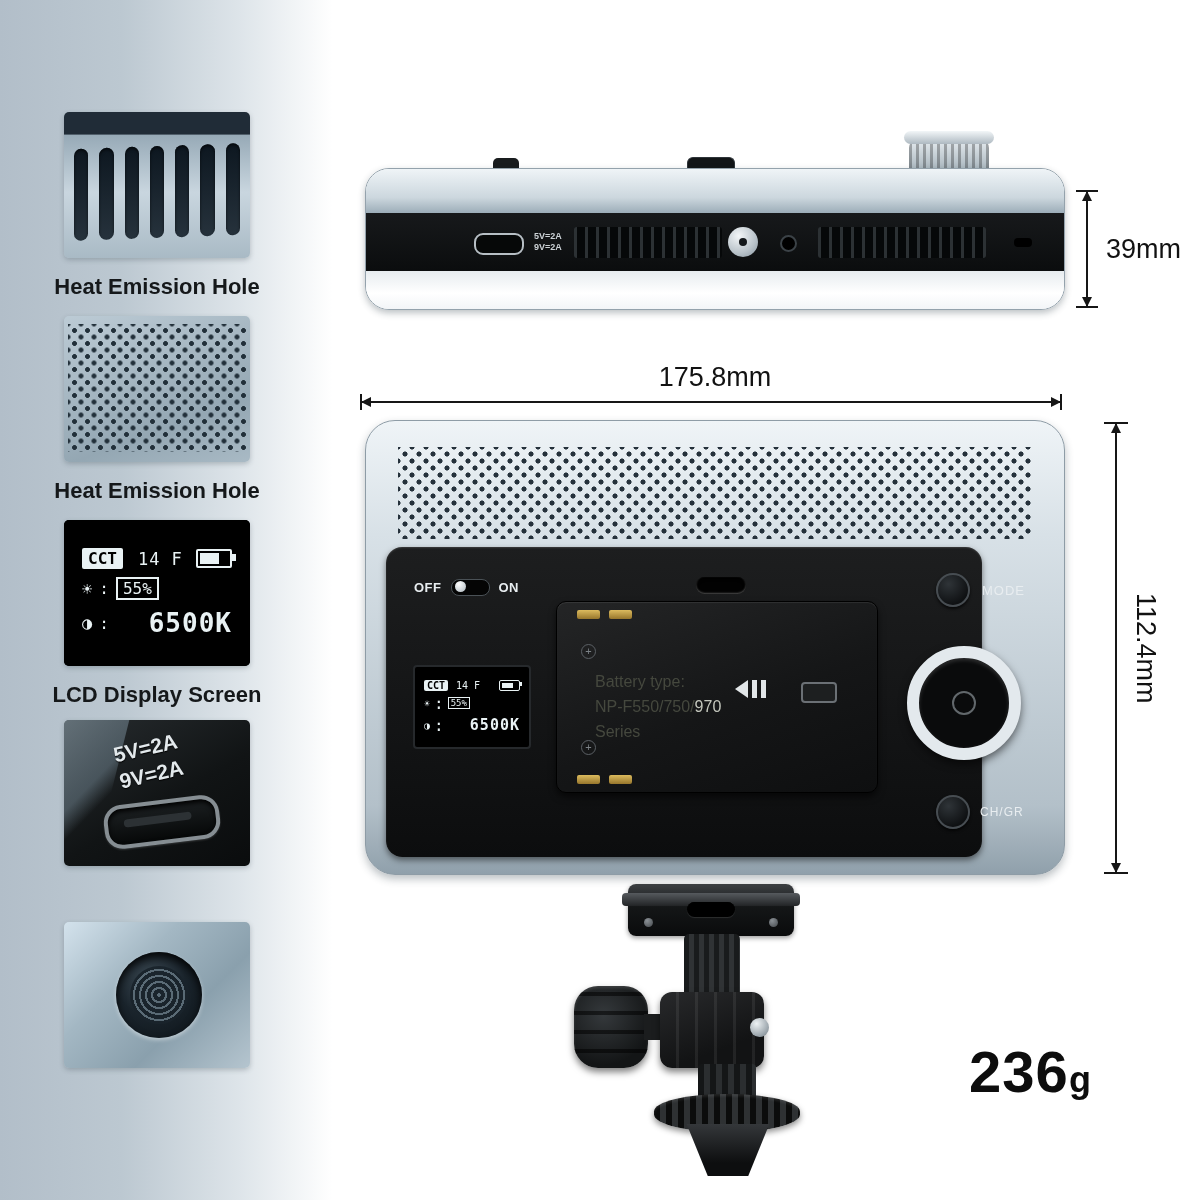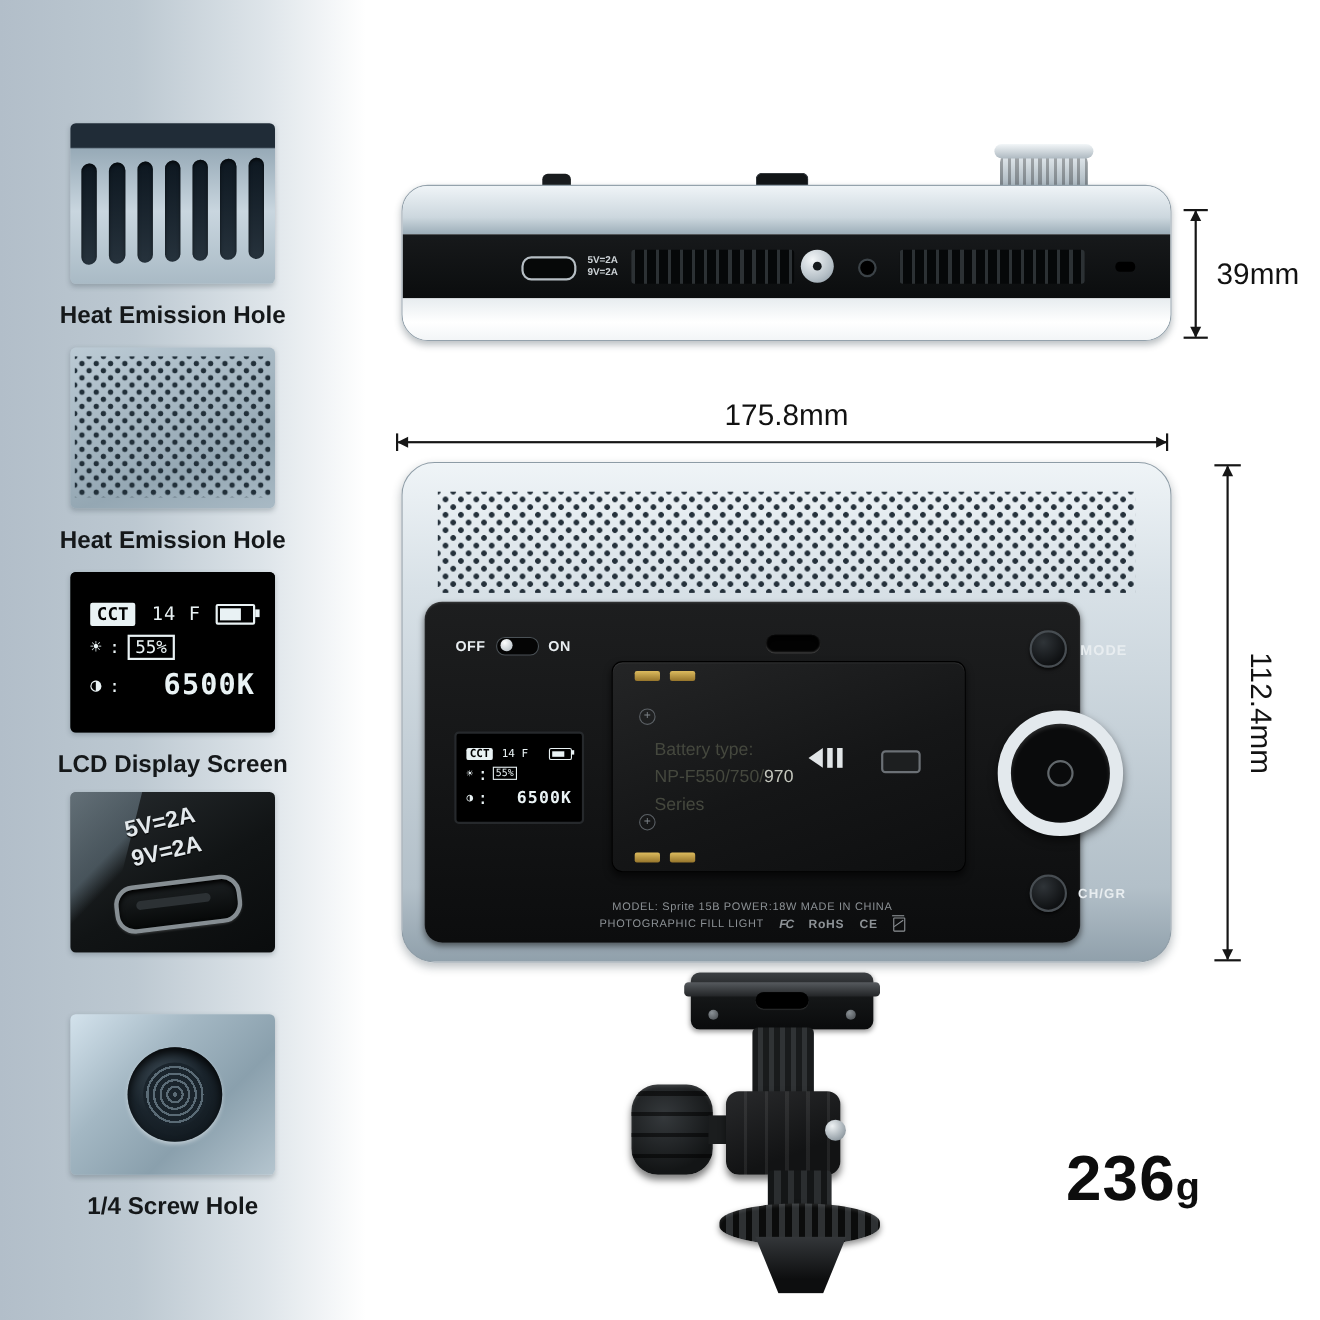--- a/index.html
+++ b/index.html
@@ -130,21 +130,21 @@
   .bv-power{position:absolute;left:28px;top:32px;display:flex;align-items:center;gap:9px;
     color:#e8edf0;font-size:13px;font-weight:700;letter-spacing:.5px;}
   .toggle{position:relative;width:37px;height:15px;border-radius:8px;background:#050505;border:1px solid #4a5156;}
   .toggle::after{content:'';position:absolute;left:3px;top:1px;width:11px;height:11px;border-radius:50%;
     background:radial-gradient(circle at 35% 30%,#fdfefe,#aeb8bf);}
   .bv-slot{position:absolute;left:310px;top:30px;width:50px;height:17px;border-radius:9px;background:#020202;
     box-shadow:inset 0 -1px 2px rgba(255,255,255,.3),inset 0 2px 3px #000;}
   .round-btn{position:absolute;width:34px;height:34px;border-radius:50%;
     background:radial-gradient(circle at 35% 30%,#2f3438,#0f1113 72%);border:2px solid #474d52;
     box-shadow:0 2px 3px rgba(0,0,0,.7);box-sizing:border-box;}
-  .btn-label{position:absolute;color:#e8edf0;font-size:13px;font-weight:700;letter-spacing:1px;text-align:right;}
+  .btn-label{position:absolute;color:#e8edf0;font-size:13px;font-weight:400;letter-spacing:1px;text-align:right;}
   .bv-batt{position:absolute;left:170px;top:54px;width:320px;height:190px;border-radius:10px;
     background:linear-gradient(160deg,#242526,#151617 55%,#0e0f10);border:1px solid #000;
     box-shadow:0 4px 7px rgba(0,0,0,.6),inset 0 1px 1px rgba(255,255,255,.09);}
   .contacts{position:absolute;left:20px;display:flex;gap:9px;}
   .contacts.top{top:8px;} .contacts.bottom{bottom:8px;}
   .contact{width:23px;height:9px;border-radius:2px;background:linear-gradient(#dcbb5e,#97762c);}
   .screw-mark{position:absolute;left:24px;width:13px;height:13px;border-radius:50%;border:1.5px solid #5b6065;
     color:#7c8287;font-size:11px;line-height:12px;text-align:center;box-sizing:content-box;}
   .batt-text{position:absolute;left:38px;top:68px;font-size:16px;line-height:1.55;color:#45483e;}
   .batt-text .bright{color:#c4c7bd;}
@@ -272,21 +272,20 @@
         <div class="tc-port"></div>
       </div>
     </div>
 
     <div class="side-item" style="top:922px;">
       <div class="thumb t-screw">
         <div class="hole">
           <div class="thread"></div>
         </div>
       </div>
-      <div class="caption">1/4 Screw Hole</div>
     </div>
   </div>
 
   <div class="topview">
     <div class="tv-knob"></div>
     <div class="tv-btn-small"></div>
     <div class="tv-key"></div>
     <div class="tv-body">
       <div class="tv-top"></div>
       <div class="tv-mid">
@@ -380,30 +379,20 @@
             <span class="bar"></span>
         </div>
         <div class="latch-btn"></div>
       </div>
 
       <div class="bv-dial"></div>
 
       <div class="round-btn" style="left:550px;top:248px;"></div>
       <div class="btn-label" style="left:594px;top:258px;font-size:12px;">CH/GR</div>
 
-      <div class="bv-info">
-        <div class="line1">MODEL: Sprite 15B   POWER:18W   MADE IN CHINA</div>
-        <div class="line2">
-          <span>PHOTOGRAPHIC FILL LIGHT</span>
-          <span class="cert fcc">FC</span>
-          <span class="cert">RoHS</span>
-          <span class="cert">CE</span>
-          <span class="weee"></span>
-        </div>
-      </div>
     </div>
   </div>
 
   <div>
     <div class="dim-tick" style="left:1104px;top:422px;width:24px;height:2px;"></div>
     <div class="dim-tick" style="left:1104px;top:872px;width:24px;height:2px;"></div>
     <div class="dim-line" style="left:1115px;top:424px;width:2px;height:448px;"></div>
     <div class="arr up" style="left:1111px;top:423px;"></div>
     <div class="arr down" style="left:1111px;top:863px;"></div>
     <div class="dim-label vertical" style="left:1130px;top:424px;height:448px;display:flex;align-items:center;justify-content:center;">112.4mm</div>

